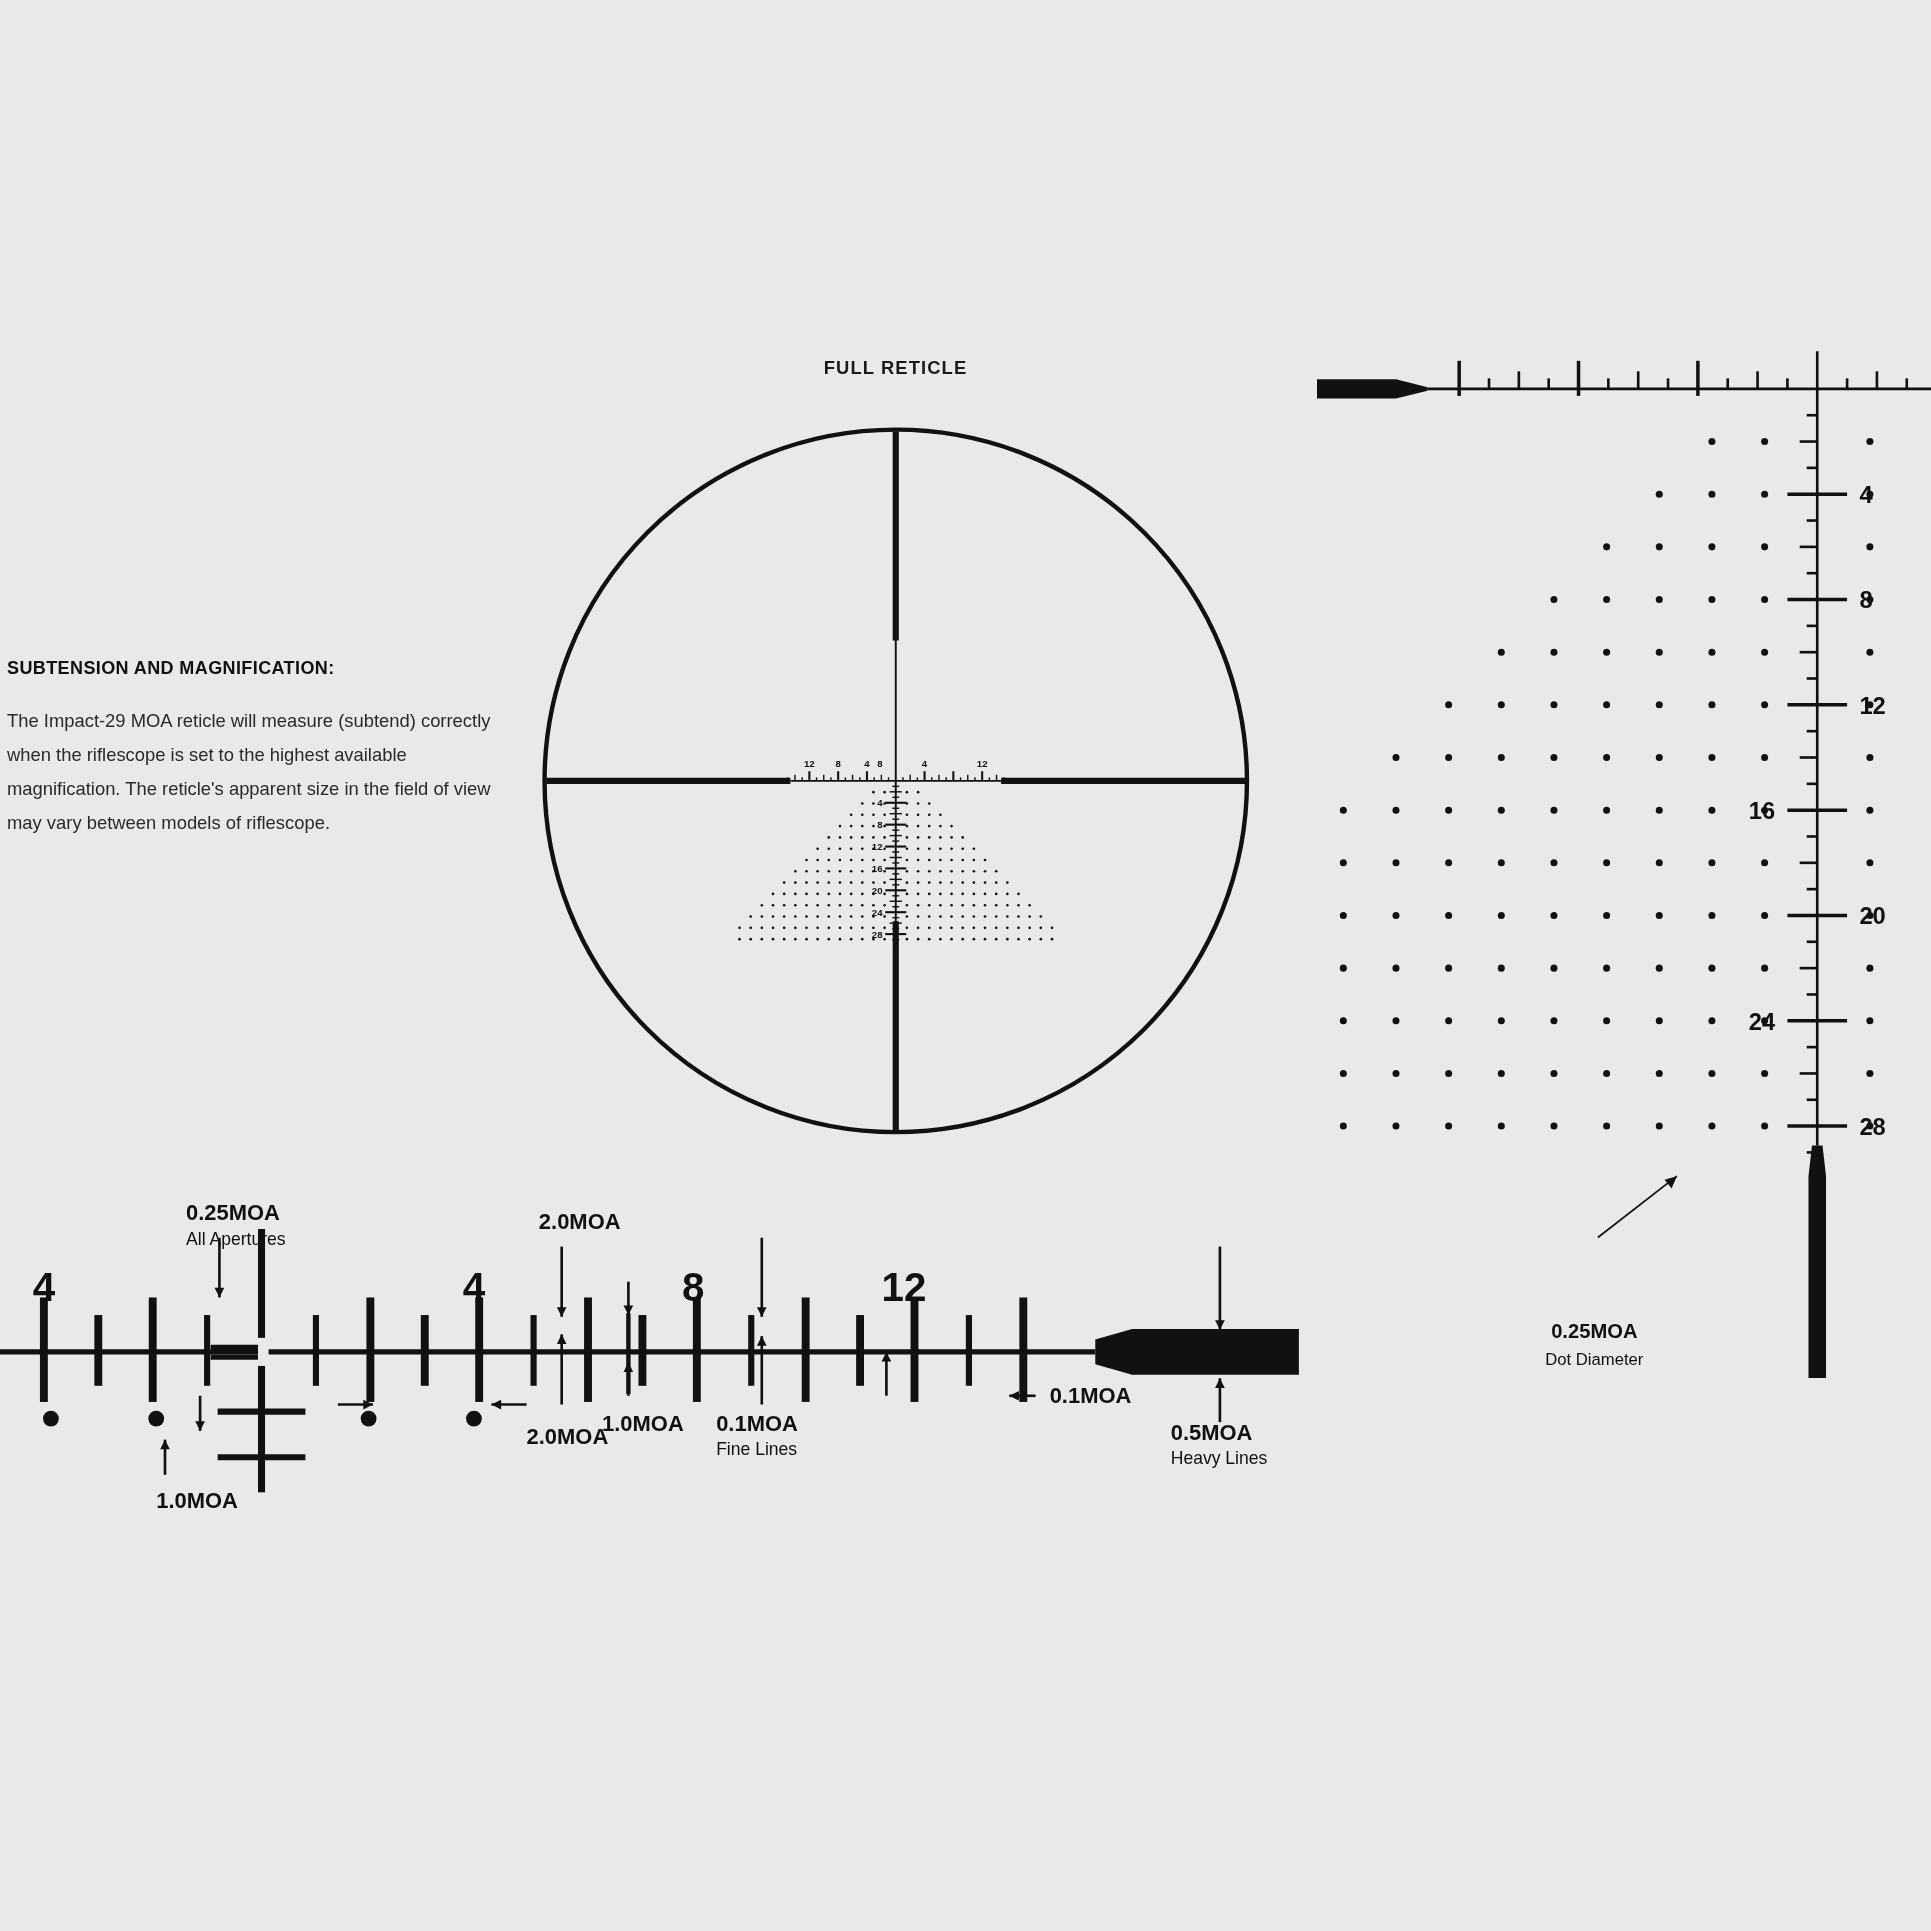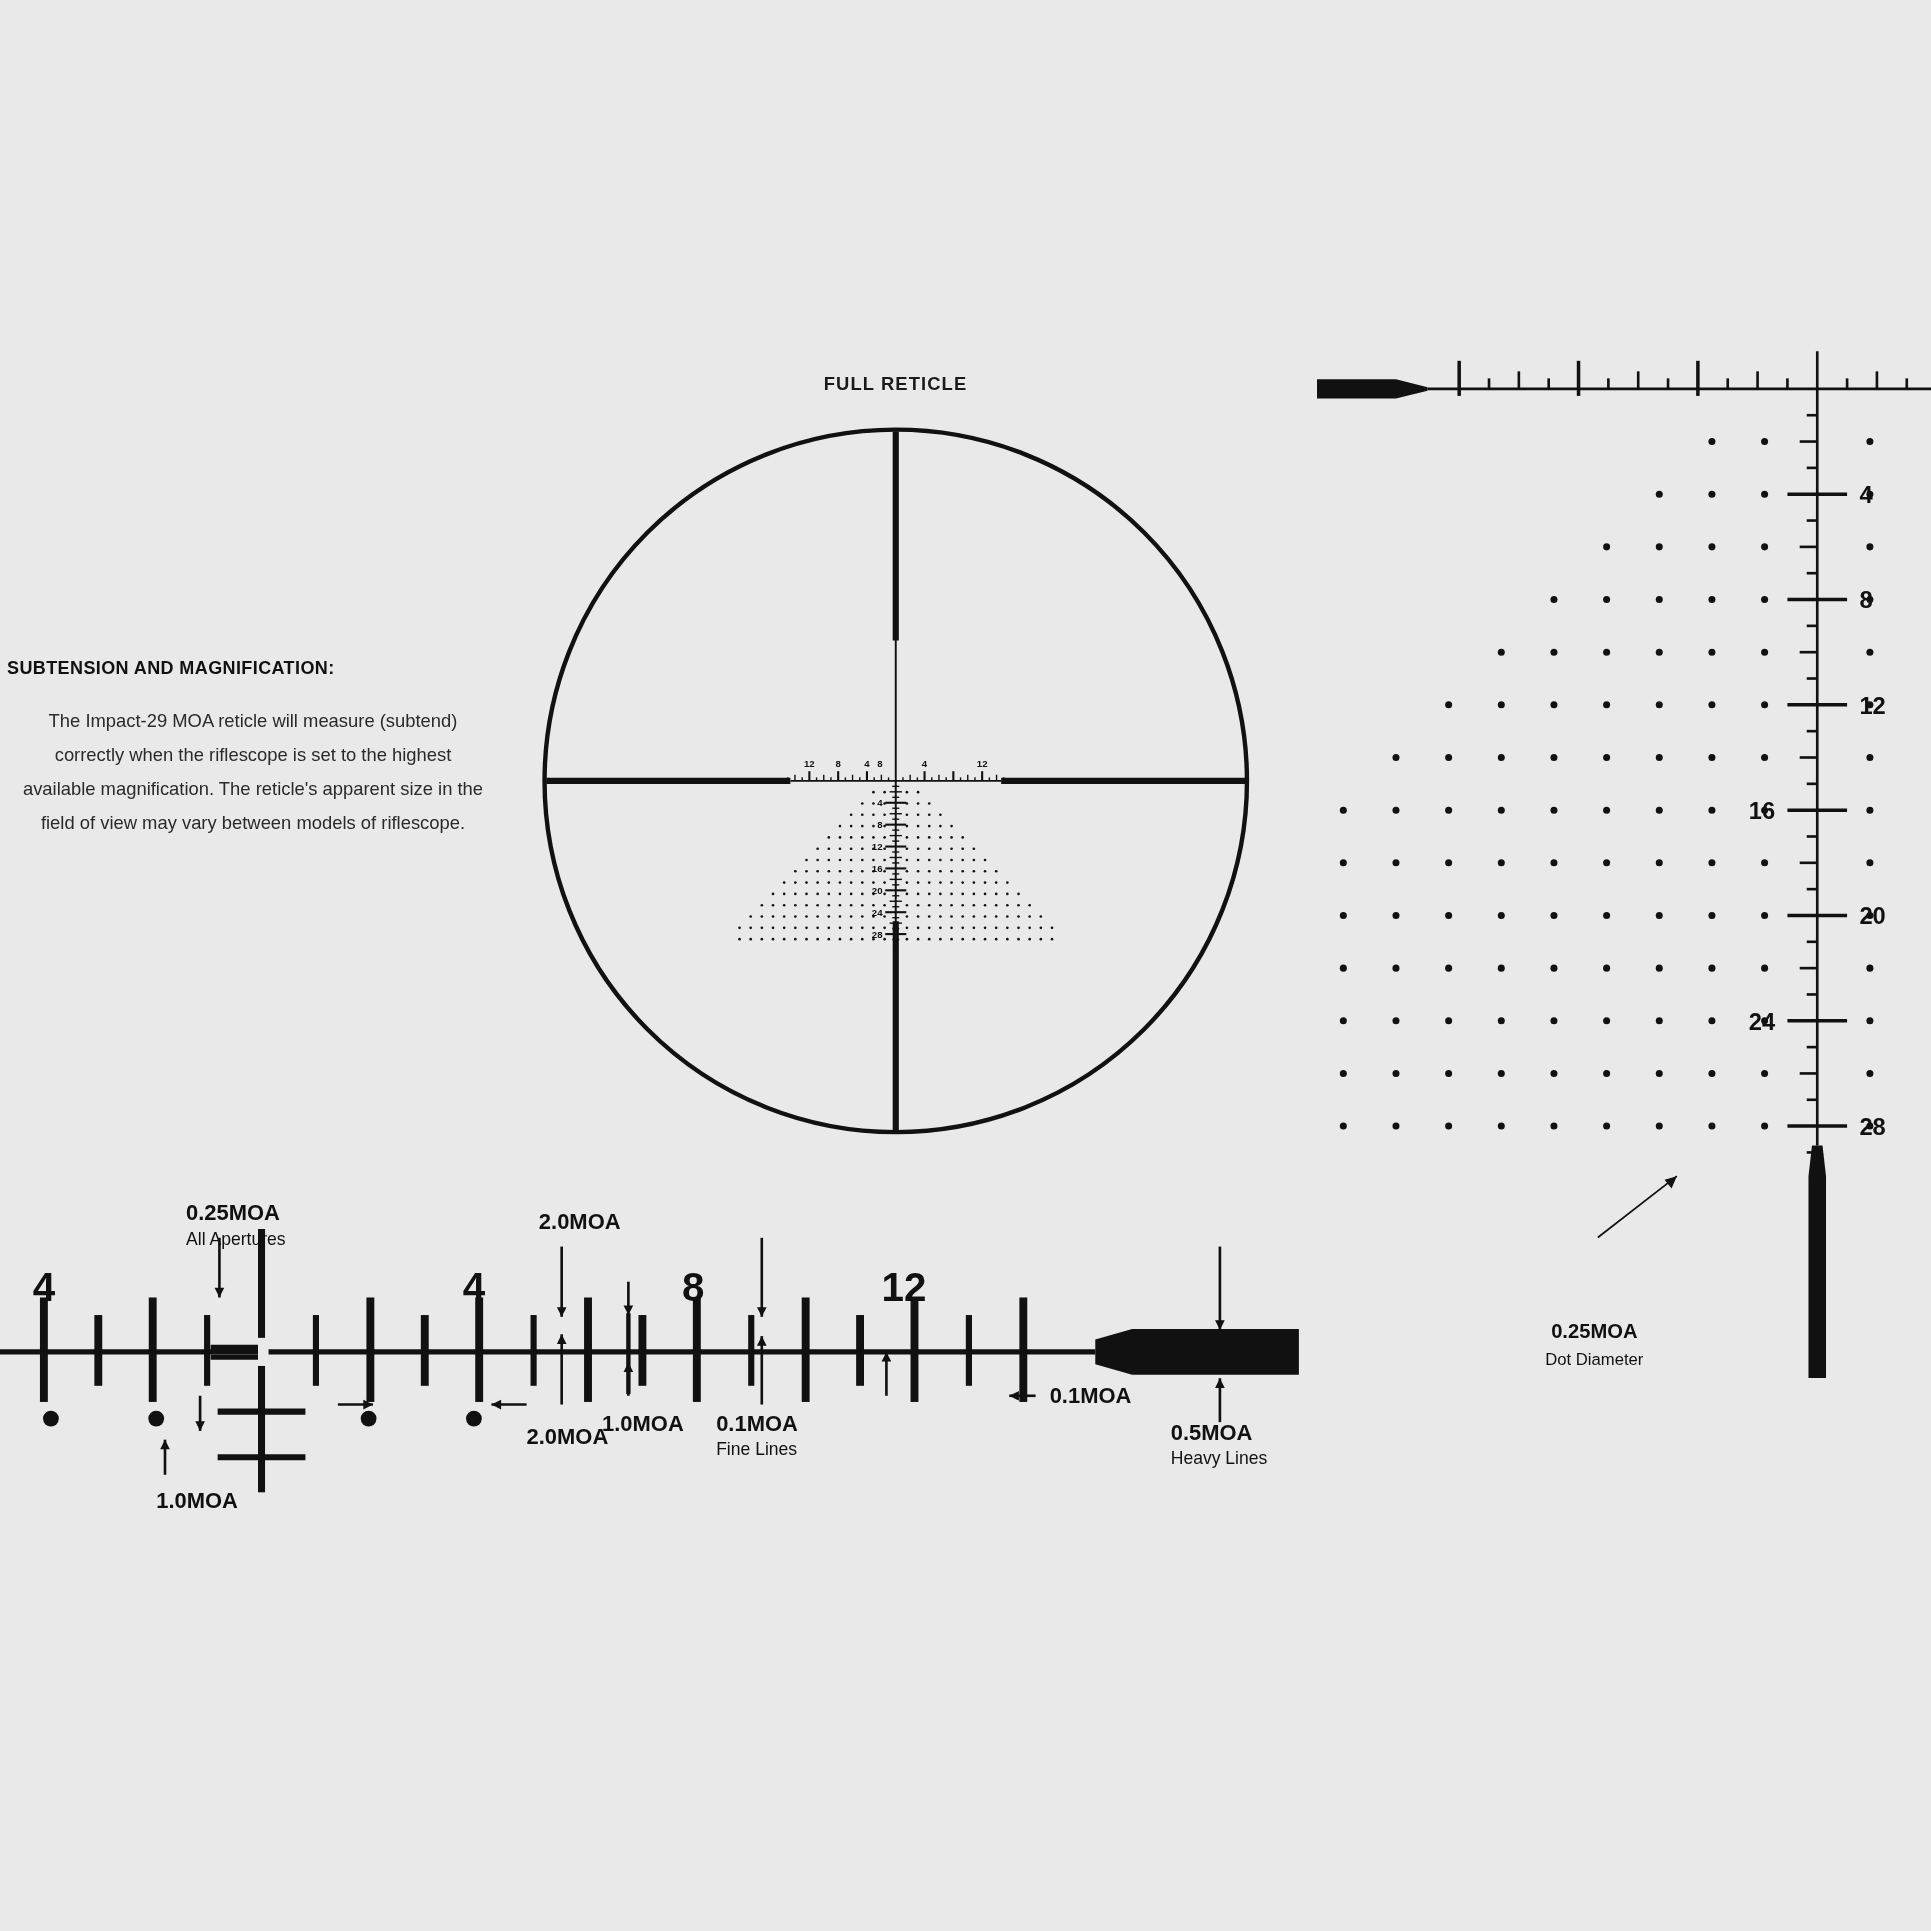--- a/index.html
+++ b/index.html
@@ -33,28 +33,27 @@
   .subtension-title {
     font-size: 18px;
     font-weight: bold;
     letter-spacing: 0.4px;
     margin: 0 0 24.6px 0;
     color: #111;
   }
   .subtension-body {
     font-size: 18.4px;
     line-height: 1.85;
-    margin: 15px;
+    margin: 0;
     color: #2a2a2a;
-    text-align: center;
   }
   .full-reticle-label {
     position: absolute;
     left: 0;
-    top: 373px;
+    top: 357px;
     width: 1931px;
     text-align: center;
     font-size: 18.4px;
     font-weight: bold;
     letter-spacing: 1.1px;
   }
   .fr-label-shift { display:inline-block; transform: translateX(-70px); }
 </style>
 </head>
 <body>

